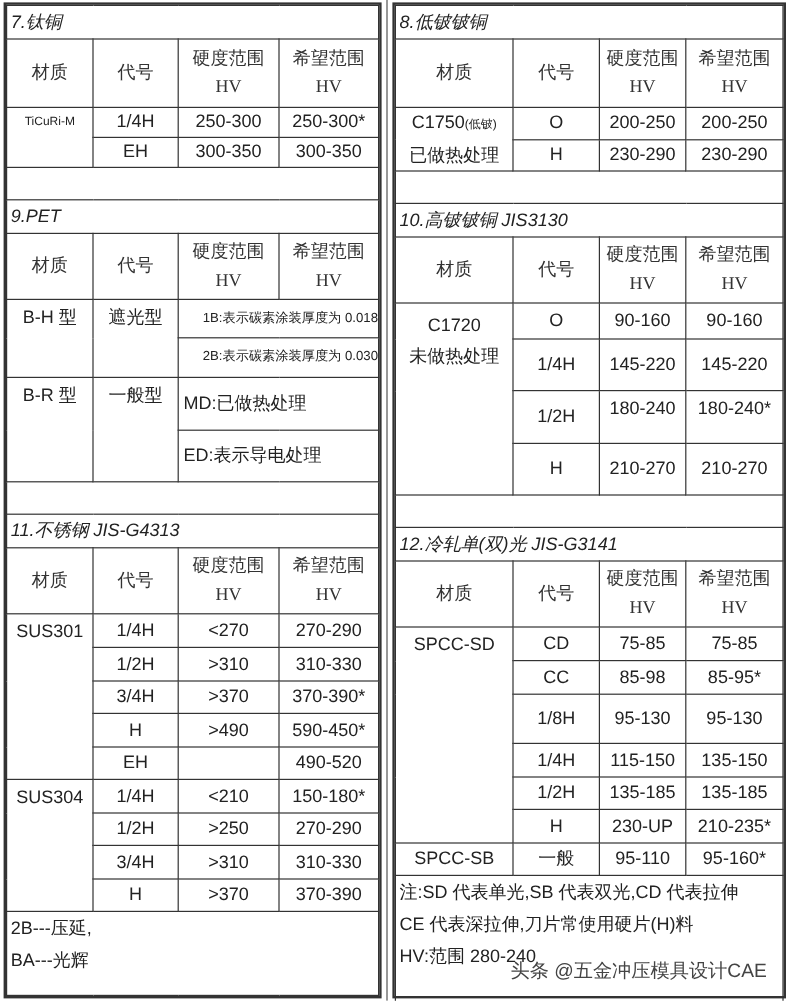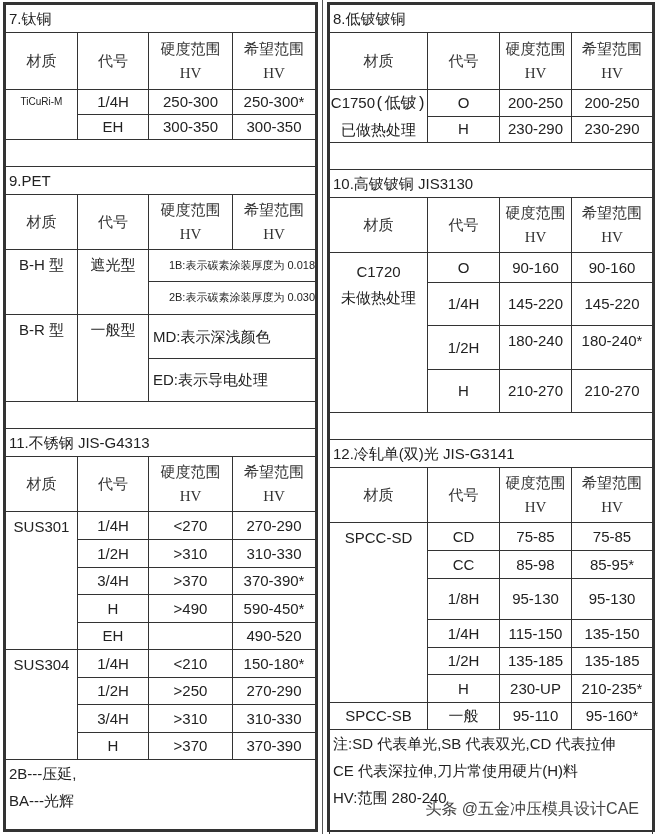--- a/index.html
+++ b/index.html
@@ -4,29 +4,29 @@
 <style>
   html, body { margin:0; padding:0; background:#ffffff; }
   body { width:657px; height:834px; position:relative; overflow:hidden;
          font-family:"Liberation Sans","DejaVu Sans",sans-serif; color:#222; }
   .panel { position:absolute; top:2px; border:2px solid #333; background:#fff; box-sizing:border-box; }
   #left { left:3px; width:315px; height:830px; }
   #right { left:327px; width:328px; height:830px; }
   .sep { position:absolute; left:322px; top:0; width:1px; height:834px; background:#555; }
   table { border-collapse:collapse; width:100%; table-layout:fixed; }
   td { border:1.5px solid #333; padding:0; text-align:center; vertical-align:middle; font-size:15px; line-height:1.2; }
-  td.title { text-align:left; padding-left:3px; font-size:15px; }
+  td.title { text-align:left; padding-left:3px; font-size:15px;font-style:italic; }
   td.blank { }
   td.hdr { font-size:15px; color:#333; }
   .hv { display:block; margin-top:6px;font-family:Liberation Serif, serif; }
   td.note { text-align:left; padding-left:3px; vertical-align:top; font-size:15px; line-height:27px; }
   td.small { font-size:11px; text-align:right; padding-left:2px; white-space:nowrap; }
   td.md { text-align:left; padding-left:4px; font-size:15px; }
   td.top { vertical-align:top; padding-top:6px; }
-  .tiny { font-size:16px;font-family:Liberation Mono, monospace; }
+  .tiny { font-size:10px; }
   .watermark { position:absolute; right:14px; bottom:10px; font-size:16px; color:#444;margin-left:36px; }
 </style>
 </head>
 <body>
 
 <div class="sep"></div>
 
 <div class="panel" id="left">
 <table>
   <colgroup>
@@ -74,21 +74,21 @@
     <td rowspan="2" class="top">B-H 型</td>
     <td rowspan="2" class="top">遮光型</td>
     <td colspan="2" class="small">1B:表示碳素涂装厚度为 0.018</td>
   </tr>
   <tr style="height:33px">
     <td colspan="2" class="small">2B:表示碳素涂装厚度为 0.030</td>
   </tr>
   <tr style="height:44px">
     <td rowspan="2" class="top">B-R 型</td>
     <td rowspan="2" class="top">一般型</td>
-    <td colspan="2" class="md">MD:表示深浅颜色</td>
+    <td colspan="2" class="md">MD:已做热处理</td>
   </tr>
   <tr style="height:43px">
     <td colspan="2" class="md">ED:表示导电处理</td>
   </tr>
   <tr style="height:27px">
           <td colspan="4" class="blank"></td>
         </tr>
 
   <tr style="height:28px">
           <td colspan="4" class="title">11.不锈钢 JIS-G4313</td>

